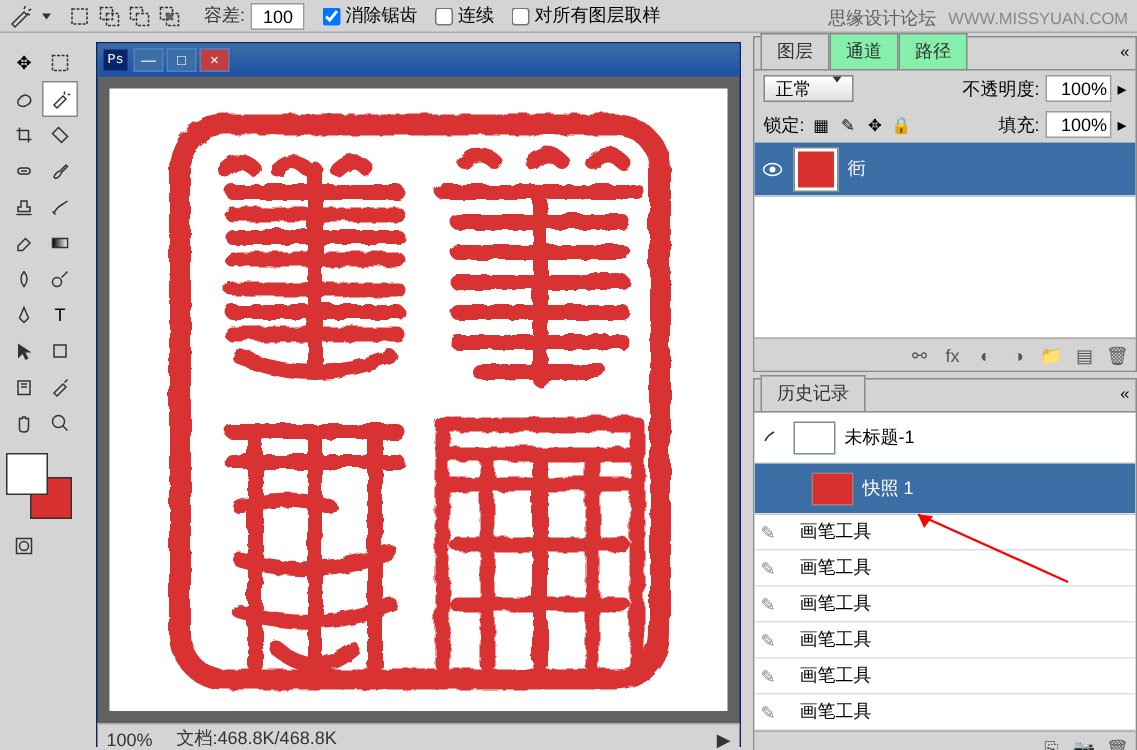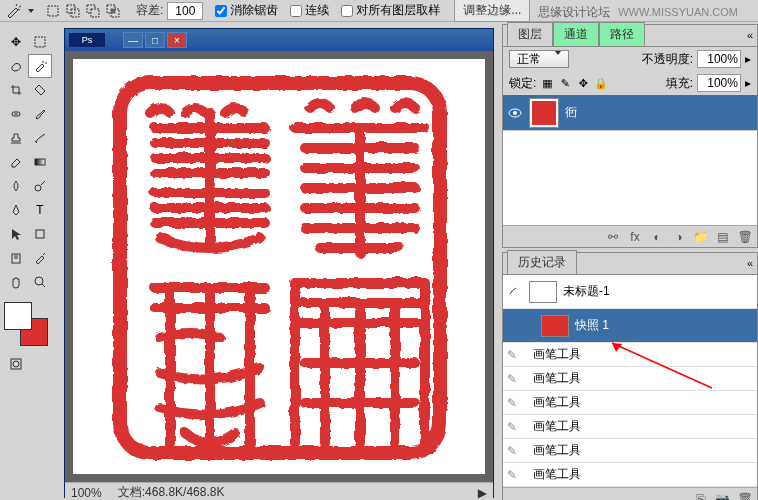--- a/index.html
+++ b/index.html
@@ -20,21 +20,21 @@
 .tool-palette .row { display: flex; }
 .tool-btn { width: 24px; height: 24px; border: 1px solid #d4d4d4; display: flex; align-items: center; justify-content: center; position: relative; cursor: pointer; }
 .tool-btn.active { background: #fff; border: 1px solid #888; }
 .color-swatch { position: relative; width: 44px; height: 44px; margin-top: 8px; }
 .fg-color { position: absolute; width: 28px; height: 28px; background: #fff; border: 1px solid #333; top: 0; left: 0; z-index: 2; }
 .bg-color { position: absolute; width: 28px; height: 28px; background: #d93030; border: 1px solid #333; bottom: 0; right: 0; }
 
 
 .doc-window { position: absolute; left: 64px; top: 28px; width: 430px; height: 470px; background: #626262; border: 1px solid #0a246a; }
 .doc-titlebar { height: 22px; background: linear-gradient(#3a6ea5, #2050a5); display: flex; align-items: center; padding: 0 4px; color: #fff; }
-.doc-titlebar .ps-icon { width: 36px; height: 14px; background: #0a246a; margin-right: 18px; display: inline-flex; align-items: center; justify-content: center; font-size: 9px; }
+.doc-titlebar .ps-icon { width: 16px; height: 14px; background: #0a246a; margin-right: 4px; display: inline-flex; align-items: center; justify-content: center; font-size: 9px; font-family: Liberation Mono, monospace; }
 .doc-titlebar .title { flex: 1; font-size: 12px; }
 .window-btns { display: flex; gap: 2px; }
 .window-btn { width: 20px; height: 16px; background: #3a6ea5; border: 1px solid #5080c5; display: flex; align-items: center; justify-content: center; color: #fff; cursor: pointer; font-size: 10px; }
 .window-btn.close { background: #c04040; }
 .doc-canvas { background: #fff; margin: 8px; height: 415px; display: flex; align-items: center; justify-content: center; overflow: hidden; position: relative; }
 .seal-image { width: 340px; height: 390px; position: relative; }
 .seal-svg { width: 100%; height: 100%; }
 .doc-status { height: 20px; background: #d4d4d4; display: flex; align-items: center; padding: 0 6px; gap: 16px; color: #333; border-top: 1px solid #aaa; }
 
 
@@ -60,21 +60,21 @@
 
 
 .history-list { min-height: 180px; background: #fff; overflow-y: auto; }
 .history-row { display: flex; align-items: center; height: 24px; border-bottom: 1px solid #e0e0e0; padding: 0 4px; gap: 6px; cursor: pointer; }
 .history-row.big { height: 34px; }
 .history-row.selected { background: #3a6ea5; color: #fff; padding-left: 16px; }
 .history-thumb { width: 28px; height: 22px; border: 1px solid #888; background: #fff; }
 .brush-icon { width: 20px; display: inline-block; color: #888; }
 
 
-.watermark { position: absolute; right: 20px; top: 4px; color: #606060; font-size: 13px; }
+.watermark { position: absolute; right: 6px; top: 4px; color: #606060; font-size: 13px; }
 .watermark .url { font-size: 11px; color: #888; margin-left: 8px; }
 
 .red-arrow { position: absolute; right: 36px; top: 338px; pointer-events: none; z-index: 99; }
 
 
 .lock-icon { width: 14px; height: 14px; display: inline-flex; align-items: center; justify-content: center; font-size: 11px; }
 </style>
 </head>
 <body>
 
@@ -118,21 +118,20 @@
       <span>消除锯齿</span>
     </label>
   <label class="checkbox-wrap">
       <input type="checkbox" style="">
       <span>连续</span>
     </label>
   <label class="checkbox-wrap">
       <input type="checkbox" style="">
       <span>对所有图层取样</span>
     </label>
-  <button class="refine-btn">调整边缘...</button>
 </div>
 
 <div class="watermark">
   <span>思缘设计论坛</span><span class="url">WWW.MISSYUAN.COM</span>
 </div>
 
 <div class="tool-palette">
   <div class="row">
       <div class="tool-btn">✥</div>
       <div class="tool-btn">

